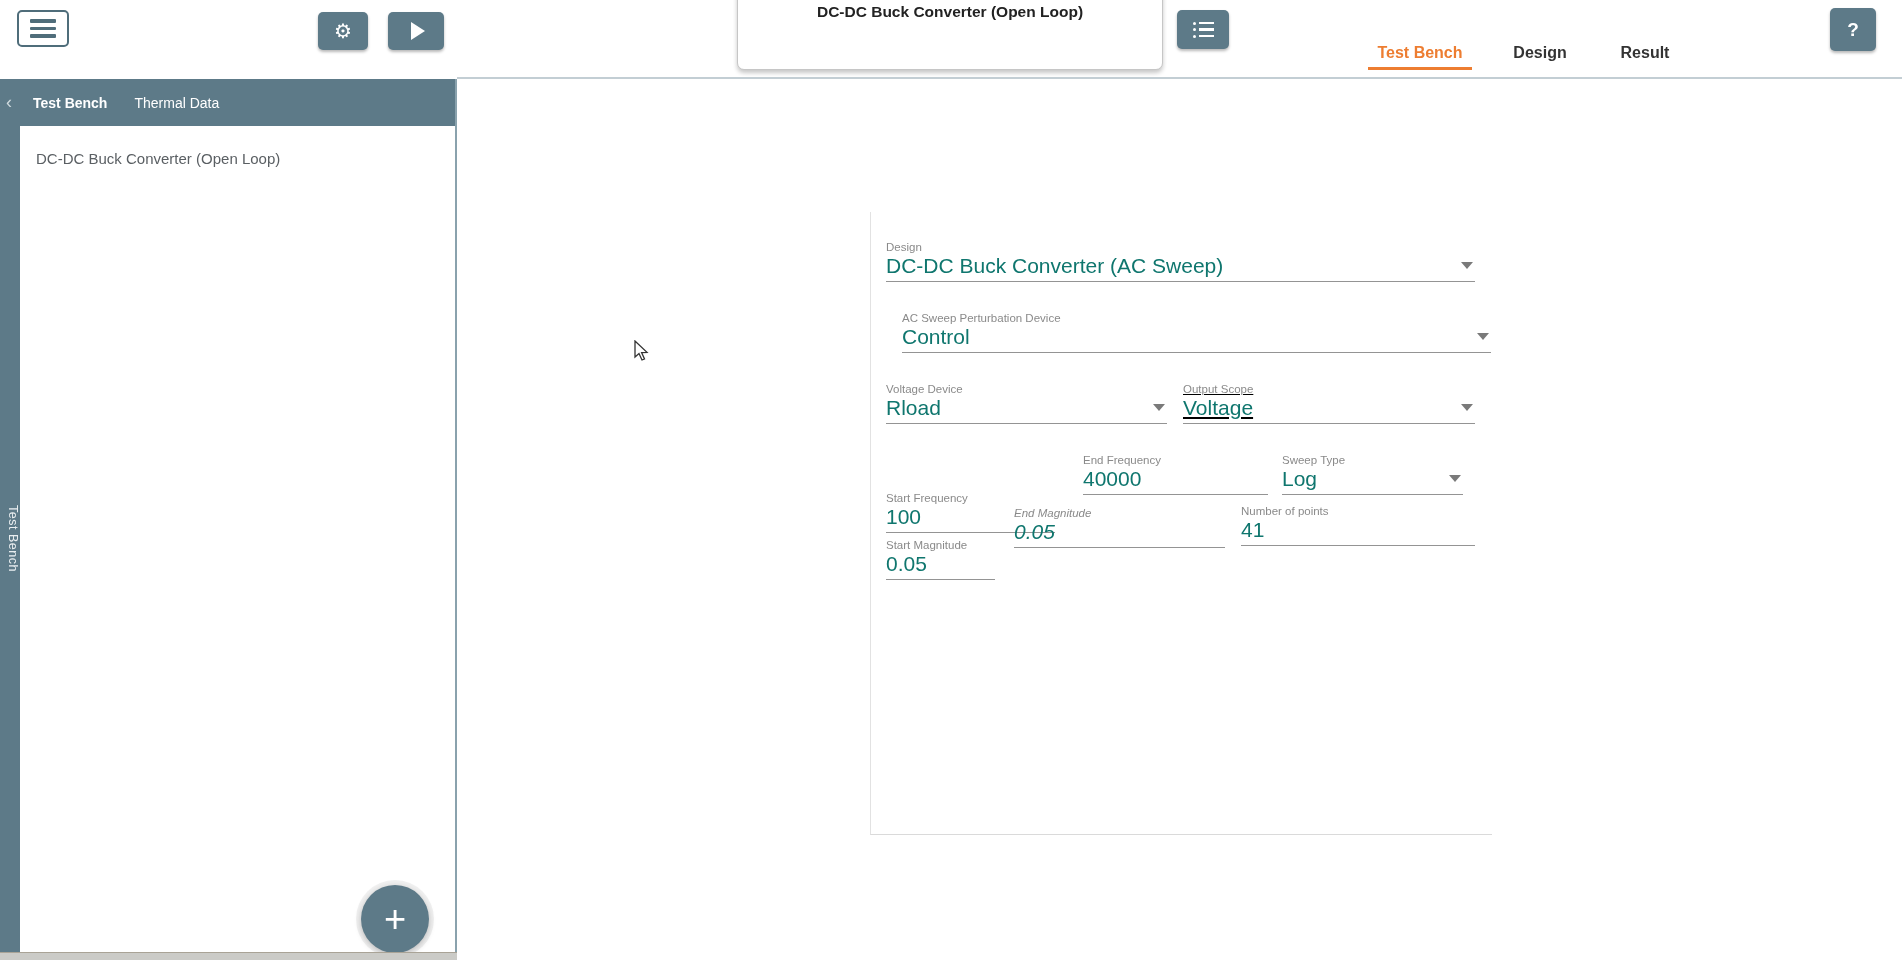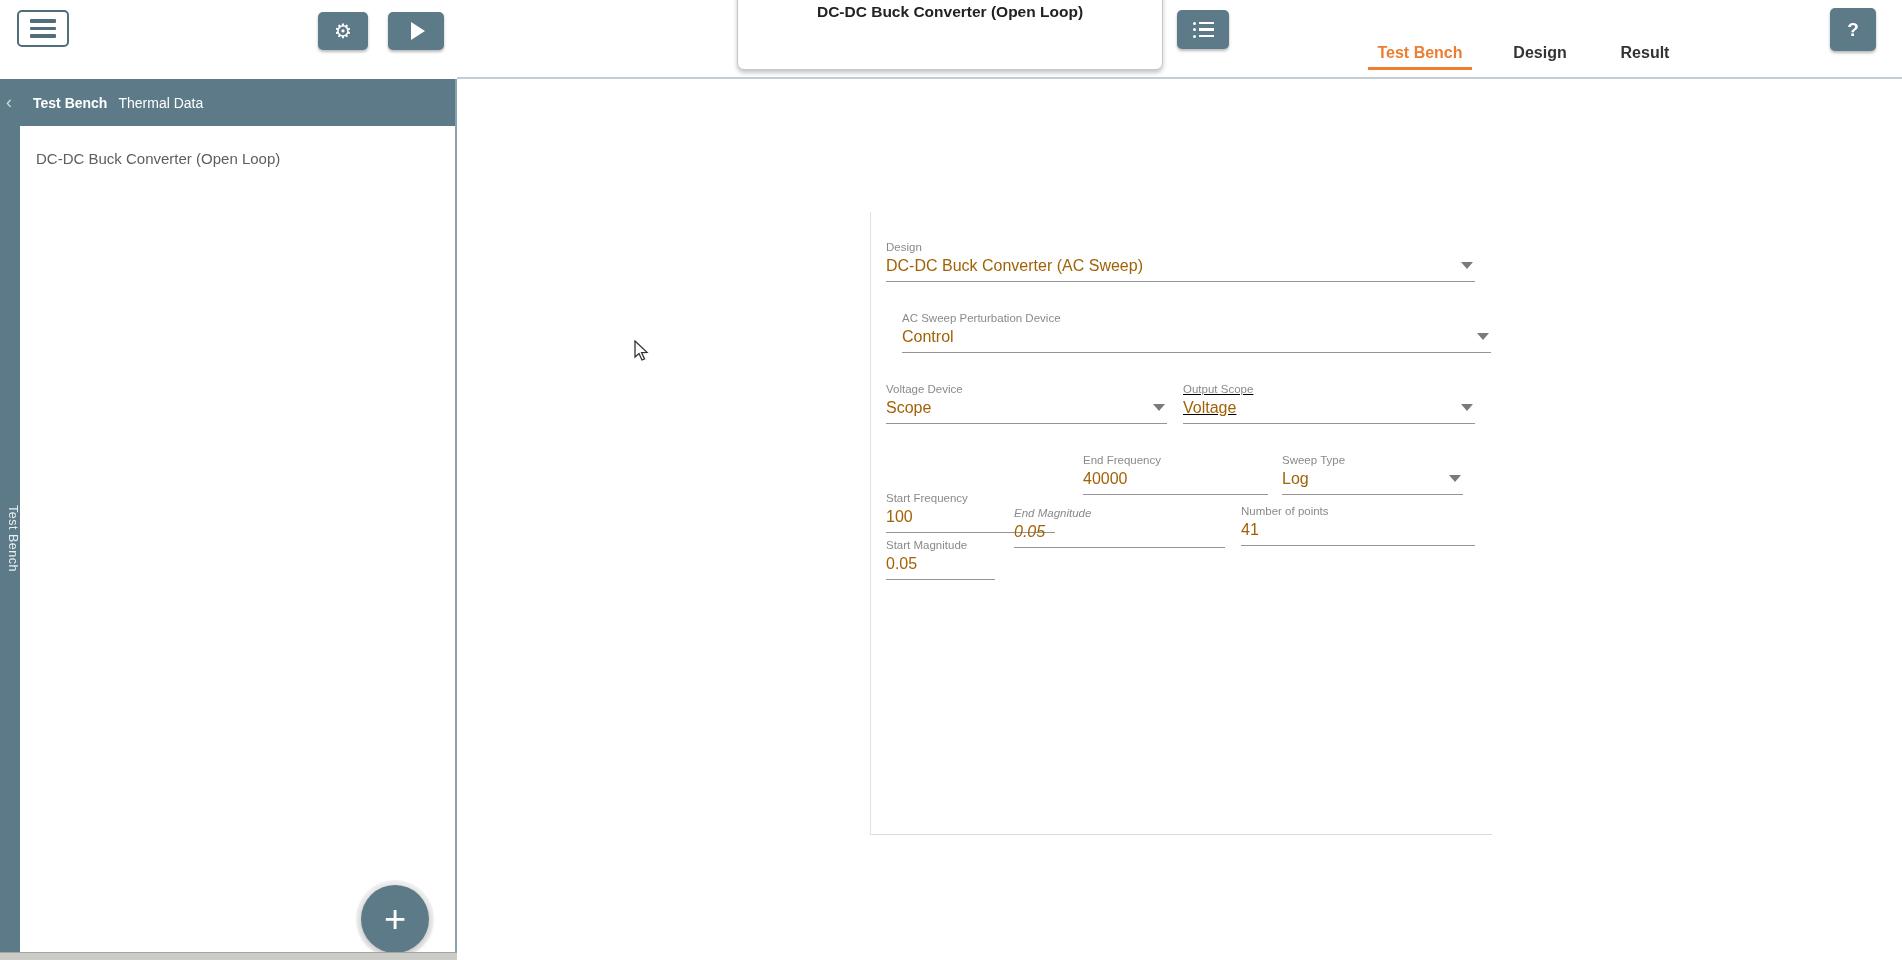--- a/index.html
+++ b/index.html
@@ -43,42 +43,42 @@
   .tab-result{left:1610px;width:70px;}
   .tab-underline{position:absolute;left:1368px;top:67px;width:104px;height:3px;background:#ed7d31;}
   
   .side-header{position:absolute;left:0;top:79px;width:457px;height:47px;background:#5d7a88;
     display:flex;align-items:center;color:#fff;}
   .side-chevron{position:absolute;left:1px;top:0;height:47px;display:flex;align-items:center;
     font-size:18px;color:#cfdade;cursor:pointer;width:16px;justify-content:center;}
   .side-tab{font-size:14px;color:#fff;cursor:pointer;}
   .side-tab.active{font-weight:bold;}
   .side-tab.first{margin-left:33px;}
-  .side-tab.second{margin-left:11px;}
+  .side-tab.second{margin-left:27px;}
   .side-strip{position:absolute;left:0;top:126px;width:20px;height:826px;background:#5d7a88;}
   .side-panel{position:absolute;left:20px;top:126px;width:435px;height:826px;background:#fff;}
   .side-border{position:absolute;left:455px;top:79px;width:2px;height:873px;background:#8aa2ad;}
   .side-item{position:absolute;left:16px;top:24px;font-size:15px;color:#5a5f63;cursor:pointer;}
   .vertical-label{
     position:absolute;left:1px;top:505px;width:19px;
     writing-mode:vertical-rl;font-size:12.5px;color:#e9eef0;letter-spacing:0.5px;
   }
   .fab{
     position:absolute;left:361px;top:885px;width:68px;height:68px;border-radius:50%;
     background:#5d7a88;color:#fff;display:flex;align-items:center;justify-content:center;
     font-size:38px;font-weight:300;box-shadow:0 0 0 5px rgba(120,120,120,0.10),0 2px 6px rgba(0,0,0,0.25);
     cursor:pointer;line-height:0;
   }
   .side-bottom-strip{position:absolute;left:0;top:952px;width:457px;height:8px;background:#cbcbc7;border-top:1px solid #a9a396;box-sizing:border-box;}
   
   .form-panel{position:absolute;left:870px;top:212px;width:622px;height:623px;
     border-left:1px solid #e2e2e2;border-bottom:1px solid #dadada;box-sizing:border-box;}
   .field{position:absolute;box-sizing:border-box;border-bottom:1px solid #949494;padding-bottom:5px;}
   .field .flabel{font-size:11.5px;color:#8a8a8a;height:15px;line-height:15px;white-space:nowrap;}
-  .field .fvalue{font-size:16px;color:#a16207;height:21px;line-height:21px;white-space:nowrap;}
+  .field .fvalue{font-size:21px;color:#0f766e;height:21px;line-height:21px;white-space:nowrap;}
   .dd-arrow{
     position:absolute;right:2px;bottom:12px;width:0;height:0;
     border-left:6px solid transparent;border-right:6px solid transparent;border-top:7px solid #7a7a7a;
   }
   
   .f0{left:886px;top:240px;width:589px;}
   .f1{left:886px;top:311px;width:589px;margin-left:16px;}
   .f2{left:886px;top:382px;width:281px;}
   .f3{left:1183px;top:382px;width:292px;text-decoration:underline;}
   .f4{left:886px;top:453px;width:169px;margin-top:38px;}
@@ -172,21 +172,21 @@
   </div>
 
   <div class="field f1">
     <div class="flabel">AC Sweep Perturbation Device</div>
     <div class="fvalue">Control</div>
     <div class="dd-arrow"></div>
   </div>
 
   <div class="field f2">
     <div class="flabel">Voltage Device</div>
-    <div class="fvalue">Scope</div>
+    <div class="fvalue">Rload</div>
     <div class="dd-arrow"></div>
   </div>
 
   <div class="field f3">
     <div class="flabel">Output Scope</div>
     <div class="fvalue">Voltage</div>
     <div class="dd-arrow"></div>
   </div>
 
   <div class="field f4">

